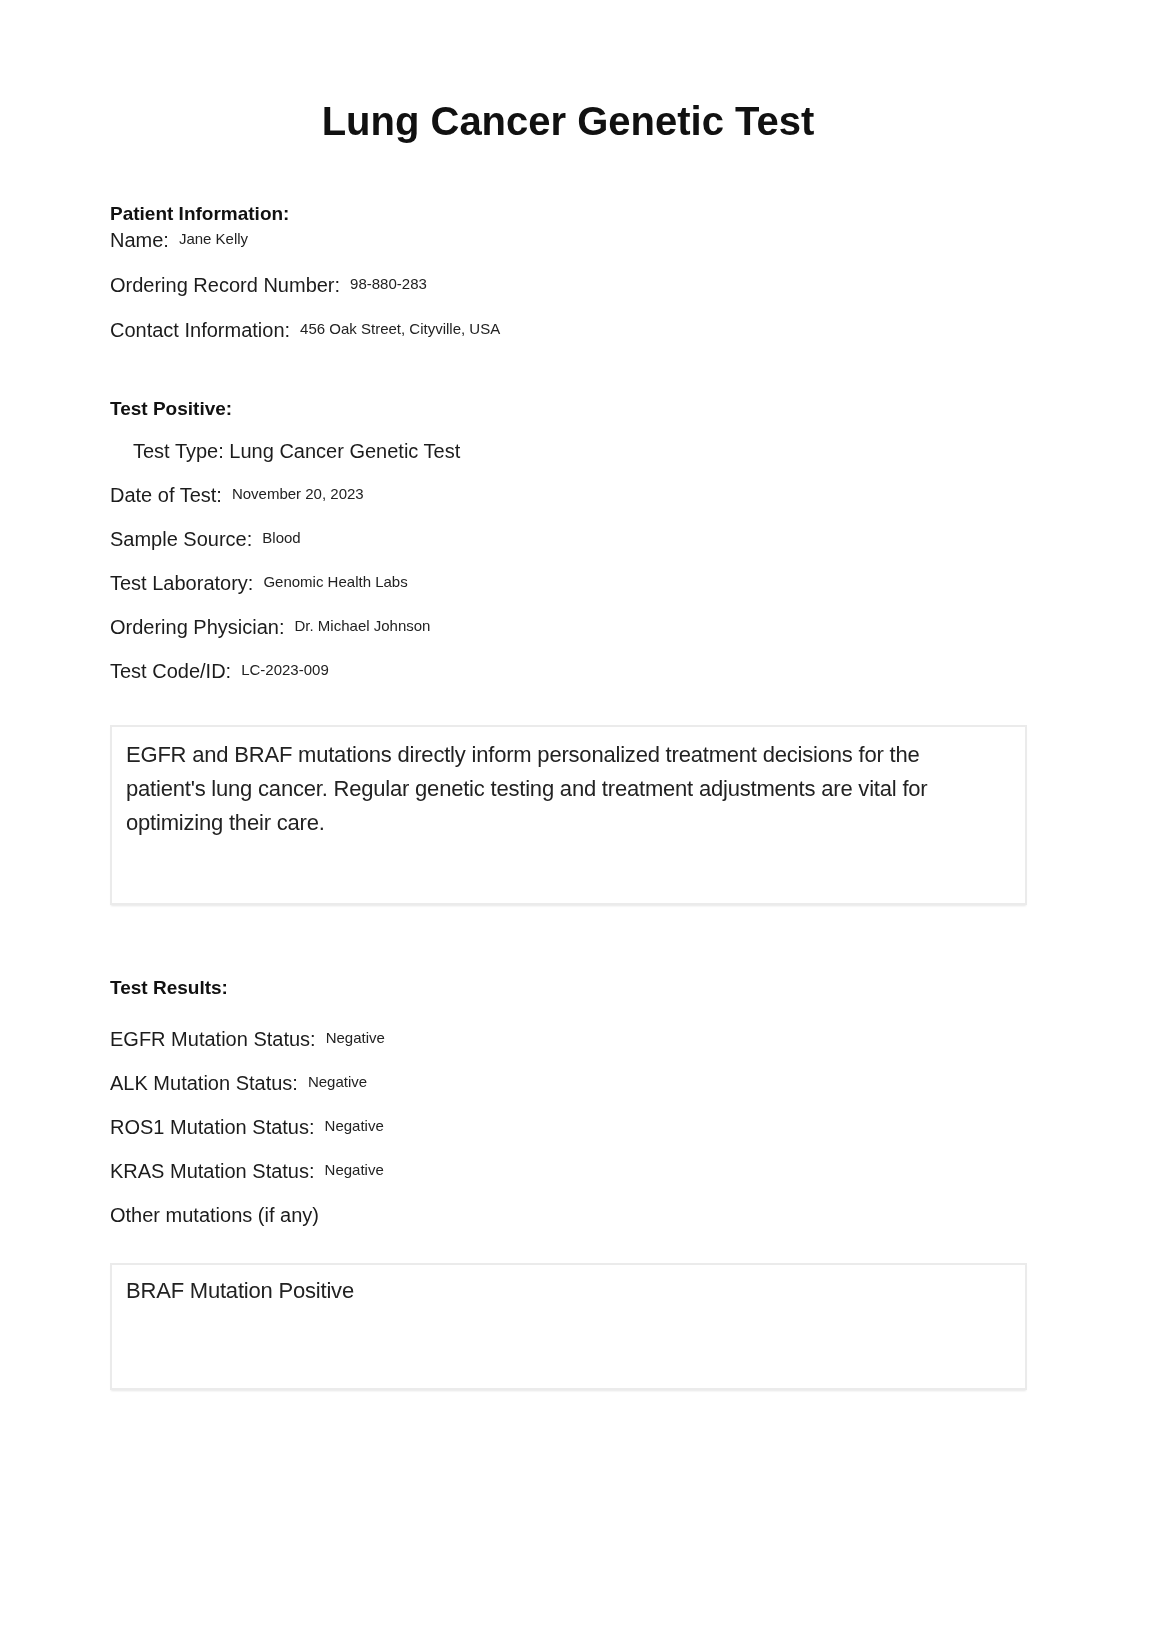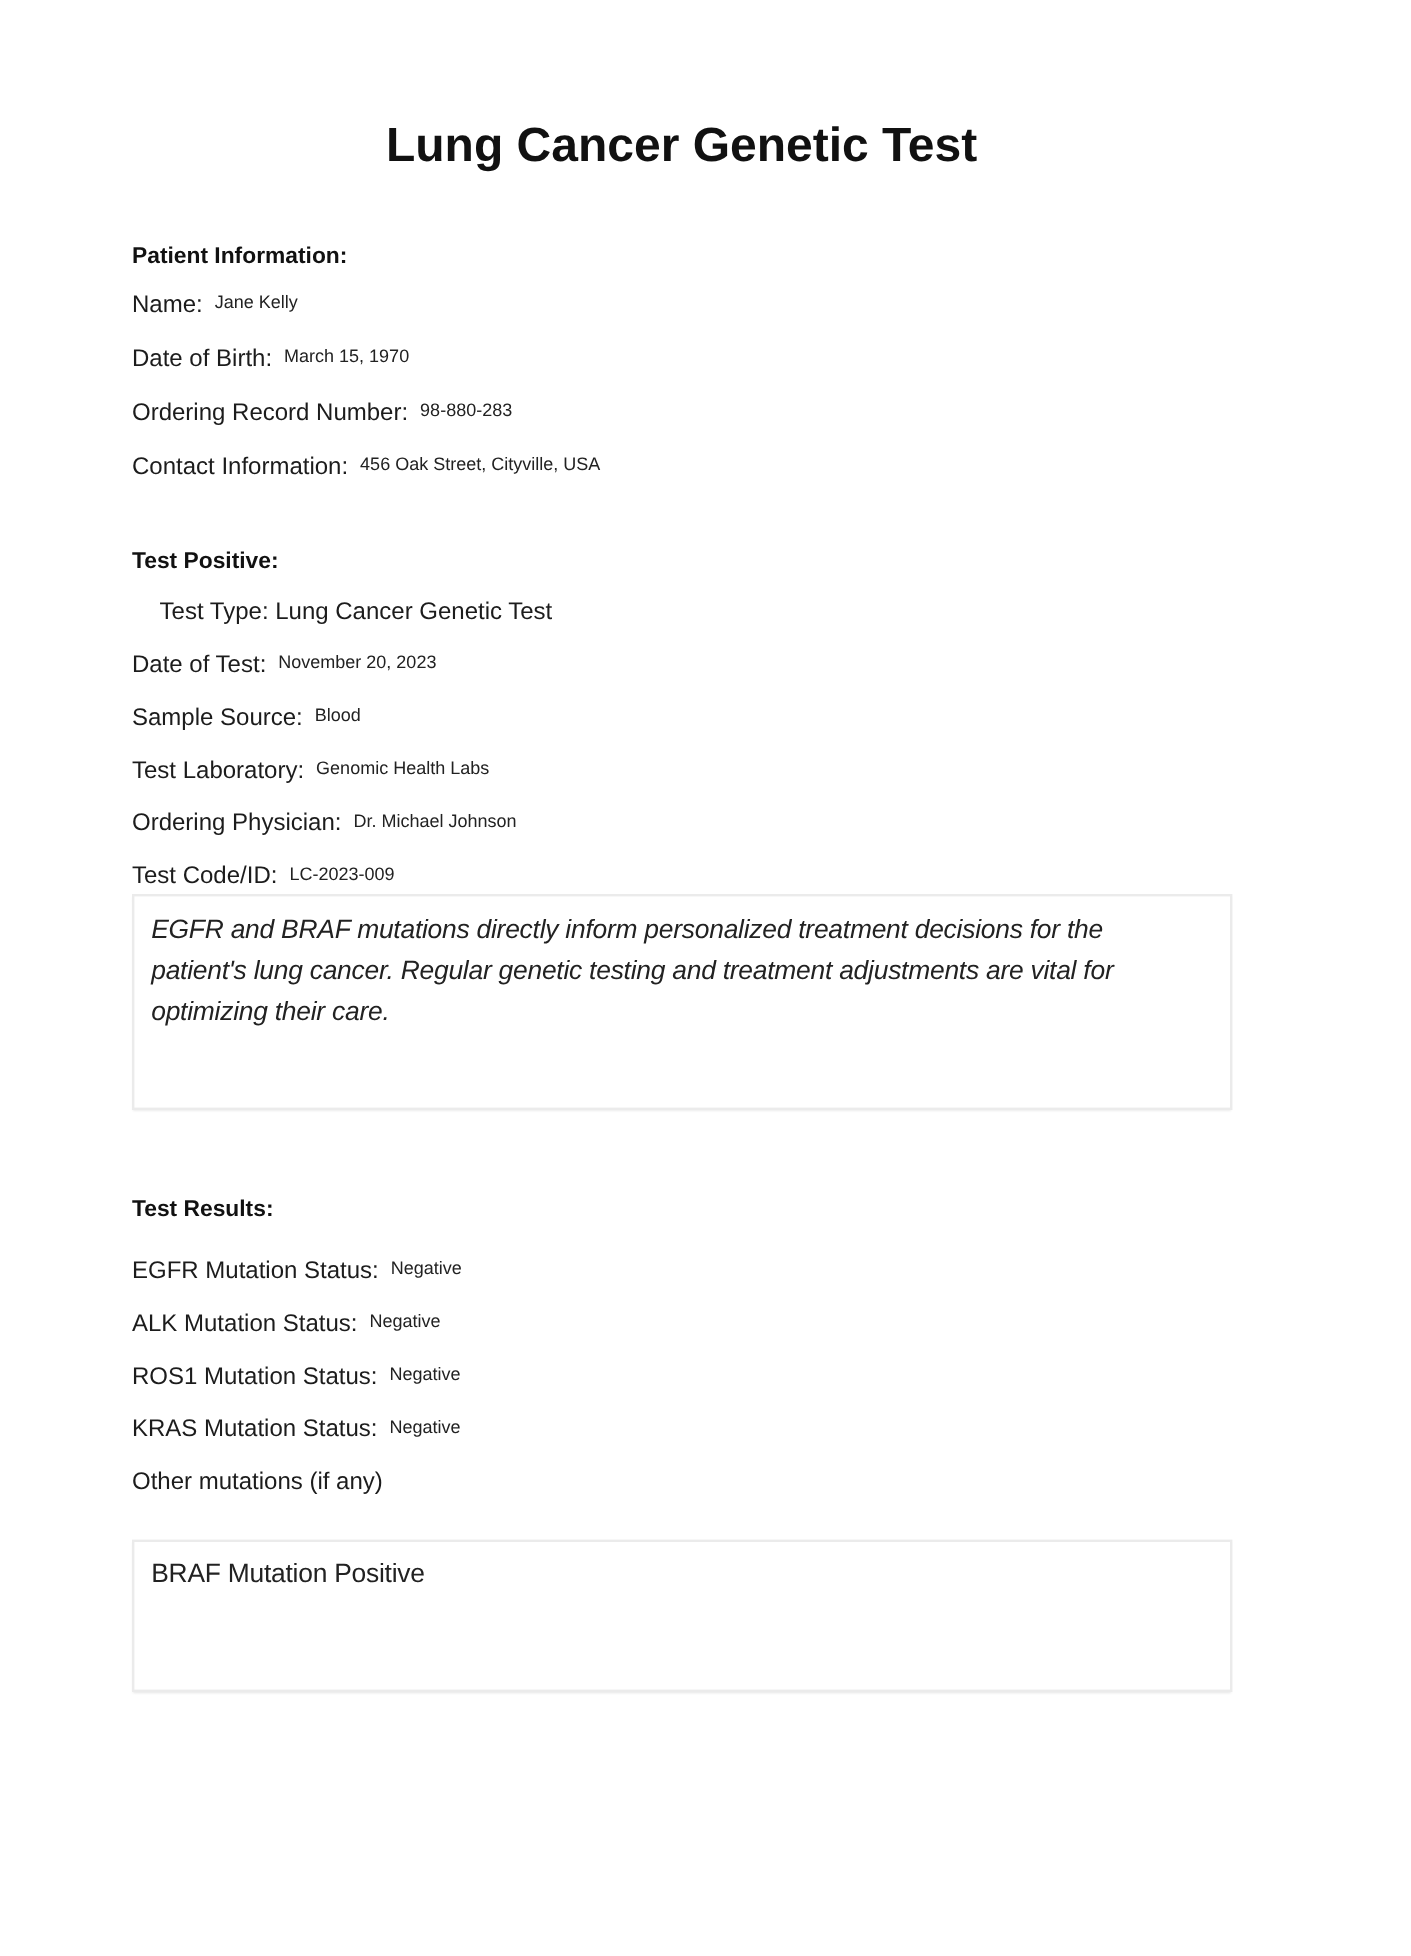--- a/index.html
+++ b/index.html
@@ -49,42 +49,42 @@
   }
   .field-row .value {
     font-size: 15px;
     color: #222;
     margin-left: 10px;
     position: relative;
     top: -3px;
   }
   
   .ph-rows .field-row { margin-top: 17px; }
-  .ph-rows .field-row:first-child { margin-top: 14px; }
+  .ph-rows .field-row:first-child { margin-top: 0; }
   .td-rows .field-row { margin-top: 16px; }
   .td-rows .field-row:first-child { margin-top: 16px; margin-left: 23px; }
   .tr-rows .field-row { margin-top: 16px; }
   .tr-rows .field-row:first-child { margin-top: 25px; }
 
   .inline-line {
     font-size: 20px;
     line-height: 26px;
   }
 
   .entry-box {
     box-sizing: border-box;
     width: 917px;
     background: #ffffff;
     border: 2px solid #ebebeb;
     box-shadow: 0 2px 2px -1px rgba(0,0,0,0.10);
   }
   .notes-box {
+    margin-top: 39px;
     height: 180px;
     padding: 11px 14px;
-    font-style: italic;
   }
   .other-box {
     margin-top: 33px;
     height: 127px;
     padding: 9px 14px;
   }
   .box-text {
     font-size: 22px;
     line-height: 34px;
     letter-spacing: -0.2px;
@@ -96,23 +96,20 @@
 <body>
 
 <div class="page">
 
   <div class="doc-title">Lung Cancer Genetic Test</div>
 
   <div class="section-heading ph-heading">Patient Information:</div>
   <div class="ph-rows">
     <div class="field-row">
       <span class="label">Name:</span><span class="value">Jane Kelly</span>
-    </div>
-    <div class="field-row">
-      <span class="label">Date of Birth:</span><span class="value">March 15, 1970</span>
     </div>
     <div class="field-row">
       <span class="label">Ordering Record Number:</span><span class="value">98-880-283</span>
     </div>
     <div class="field-row">
       <span class="label">Contact Information:</span><span class="value">456 Oak Street, Cityville, USA</span>
     </div>
   </div>
 
   <div class="section-heading td-heading">Test Positive:</div>

